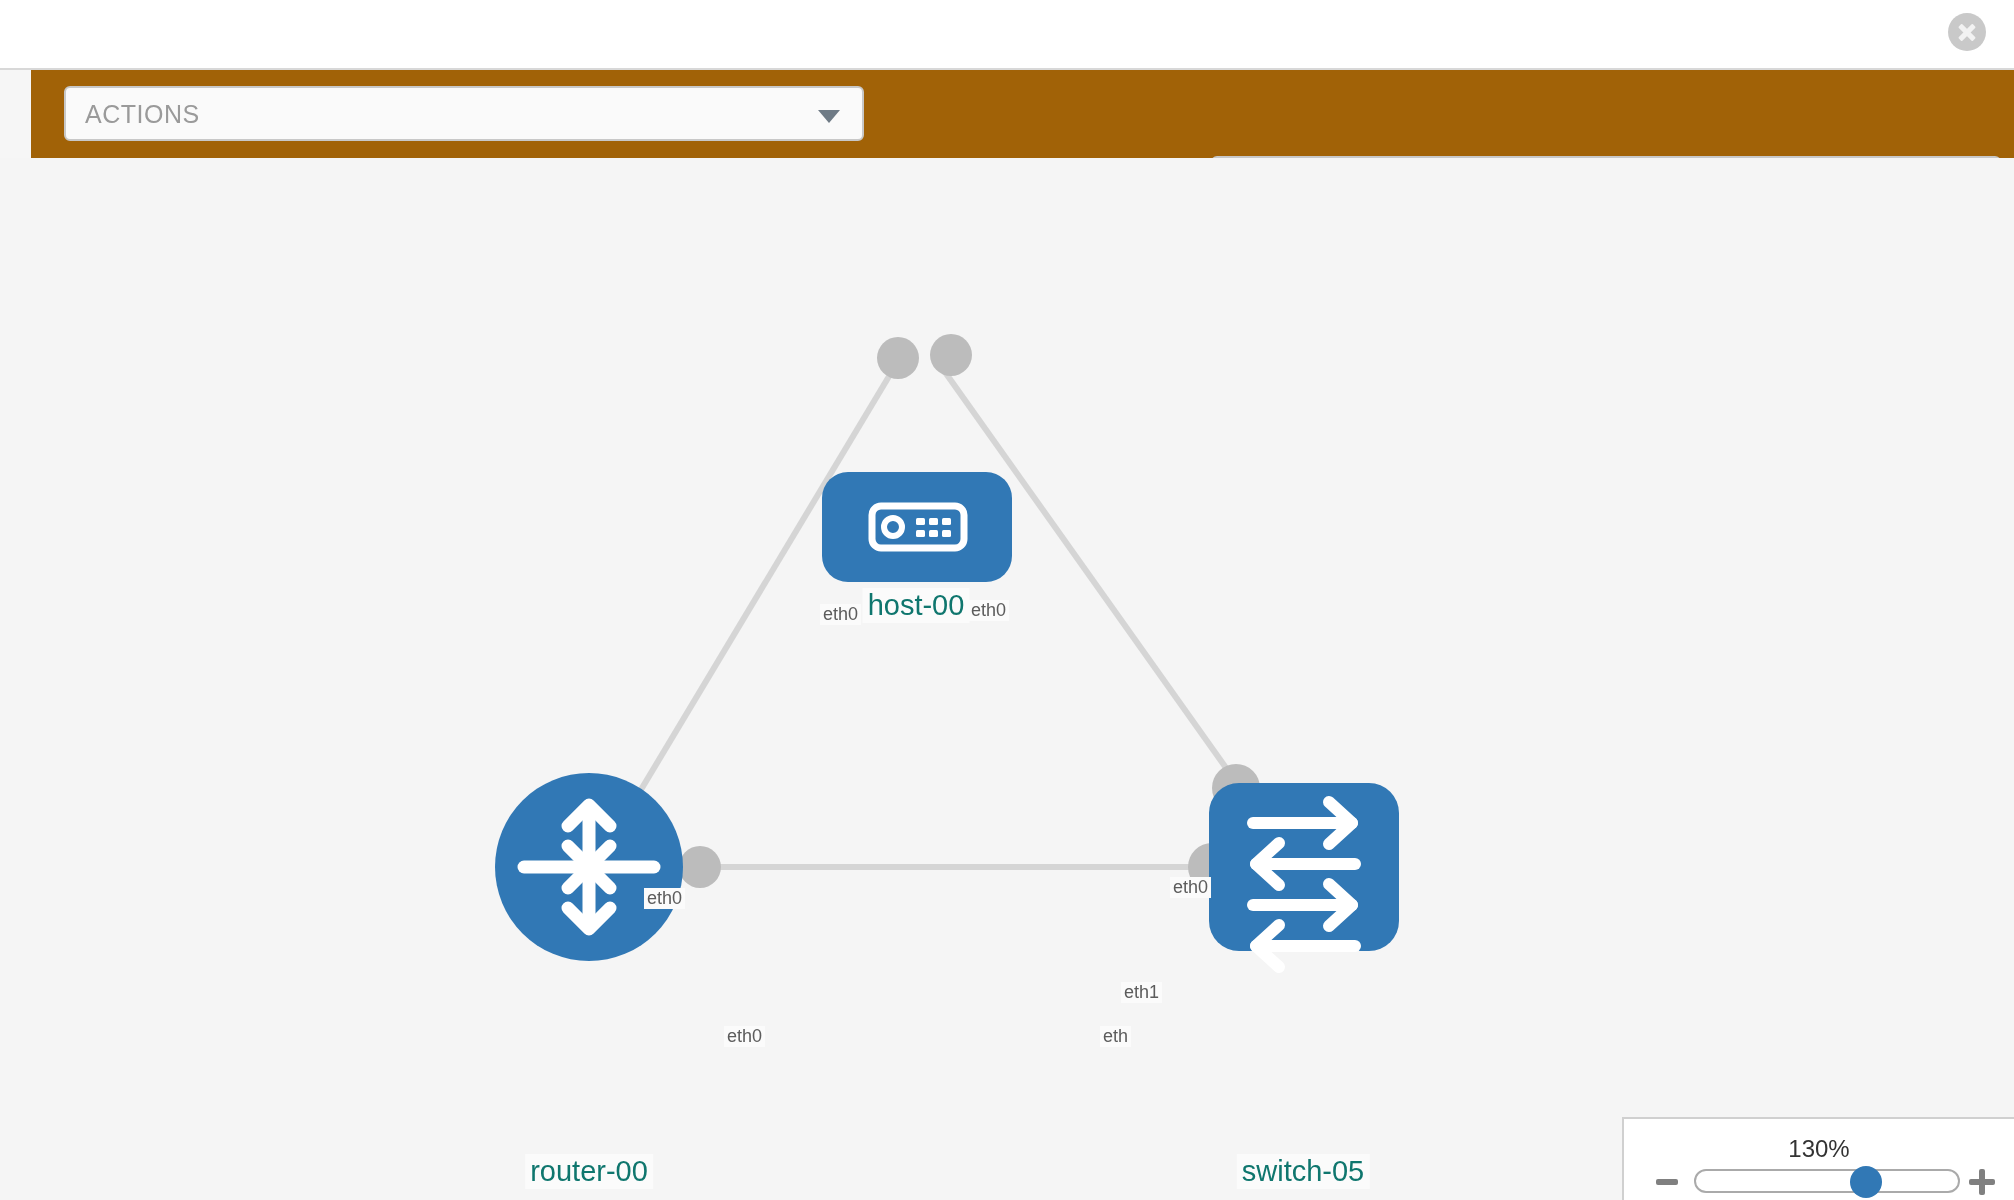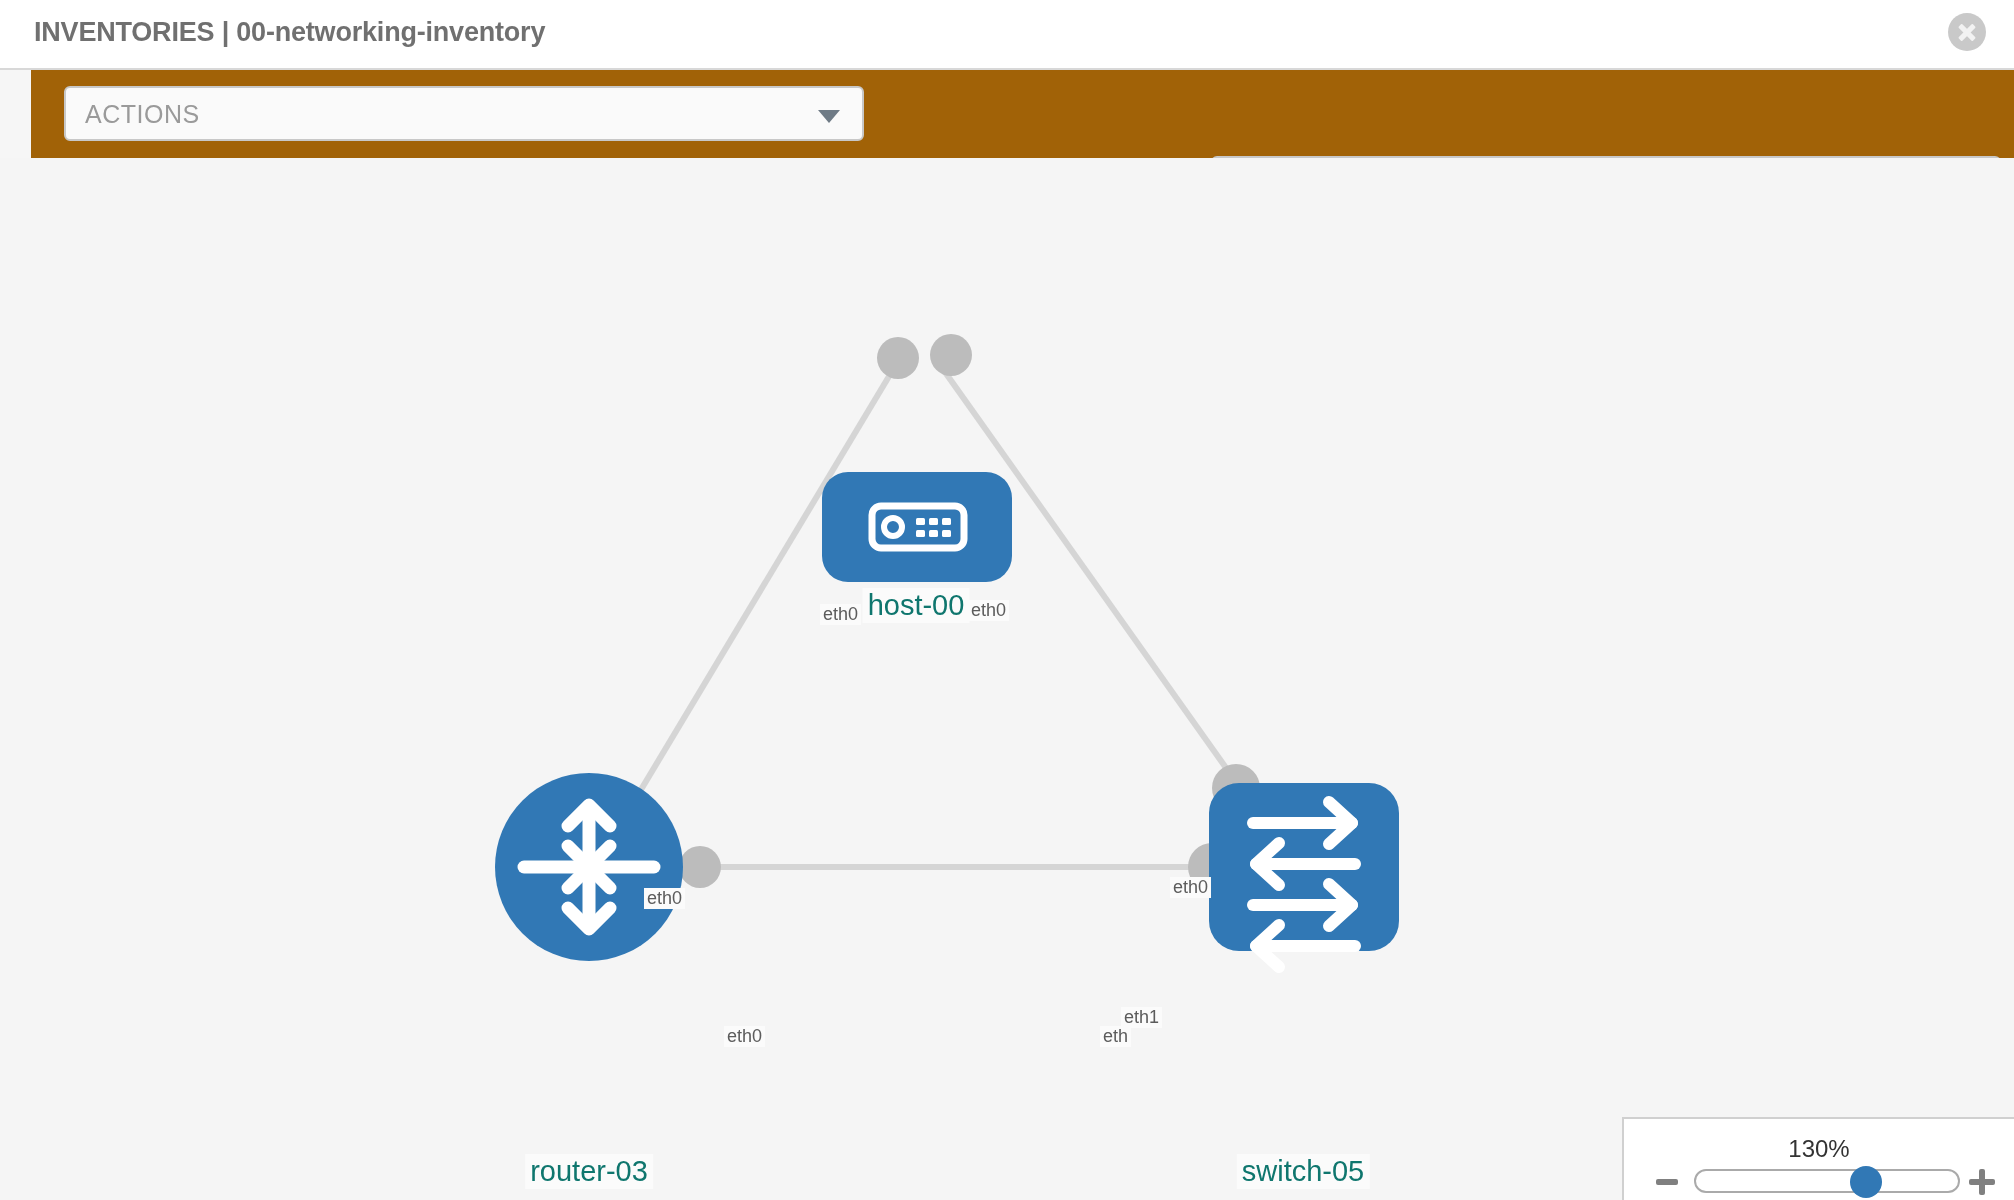--- a/index.html
+++ b/index.html
@@ -238,21 +238,20 @@
   }
   .zoom-plus::before { left: 0; top: 10px; width: 26px; height: 6px; }
   .zoom-plus::after  { left: 10px; top: 0; width: 6px; height: 26px; }
 </style>
 </head>
 <body>
 
 <div id="app">
 
   <div class="header">
-    <div class="header-title">INVENTORIES | 00-networking-inventory</div>
     <div class="close-btn"></div>
   </div>
 
   <div class="toolbar">
 
     <div class="actions-select">
       <span class="label">ACTIONS</span>
       <span class="caret"></span>
     </div>
 
@@ -345,30 +344,30 @@
           <line x1="1253" y1="747" x2="1352" y2="747"></line>
           <polyline points="1329,726 1352,747 1329,768"></polyline>
 
           <line x1="1355" y1="788" x2="1256" y2="788"></line>
           <polyline points="1279,767 1256,788 1279,809"></polyline>
         </g>
       </g>
     </svg>
 
     <div class="node-label" style="left:916px; top:430px;">host-00</div>
-    <div class="node-label" style="left:589px; top:996px;">router-03</div>
+    <div class="node-label" style="left:589px; top:996px;">router-00</div>
     <div class="node-label" style="left:1303px; top:996px;">switch-05</div>
 
     <div class="iface-label" style="left:820px;  top:446px;">eth0</div>
     <div class="iface-label" style="left:968px;  top:442px;">eth0</div>
     <div class="iface-label" style="left:644px;  top:730px;">eth0</div>
     <div class="iface-label" style="left:1170px; top:719px;">eth0</div>
     <div class="iface-label" style="left:724px;  top:868px;">eth0</div>
     <div class="iface-label" style="left:1100px; top:868px;">eth</div>
-    <div class="iface-label" style="left:1121px; top:849px;">eth1</div>
+    <div class="iface-label" style="left:1121px; top:824px;">eth1</div>
   </div>
 
   <div class="zoom-panel">
     <div class="zoom-value">130%</div>
     <div class="zoom-minus"></div>
     <div class="zoom-track"></div>
     <div class="zoom-thumb"></div>
     <div class="zoom-plus"></div>
   </div>
 

